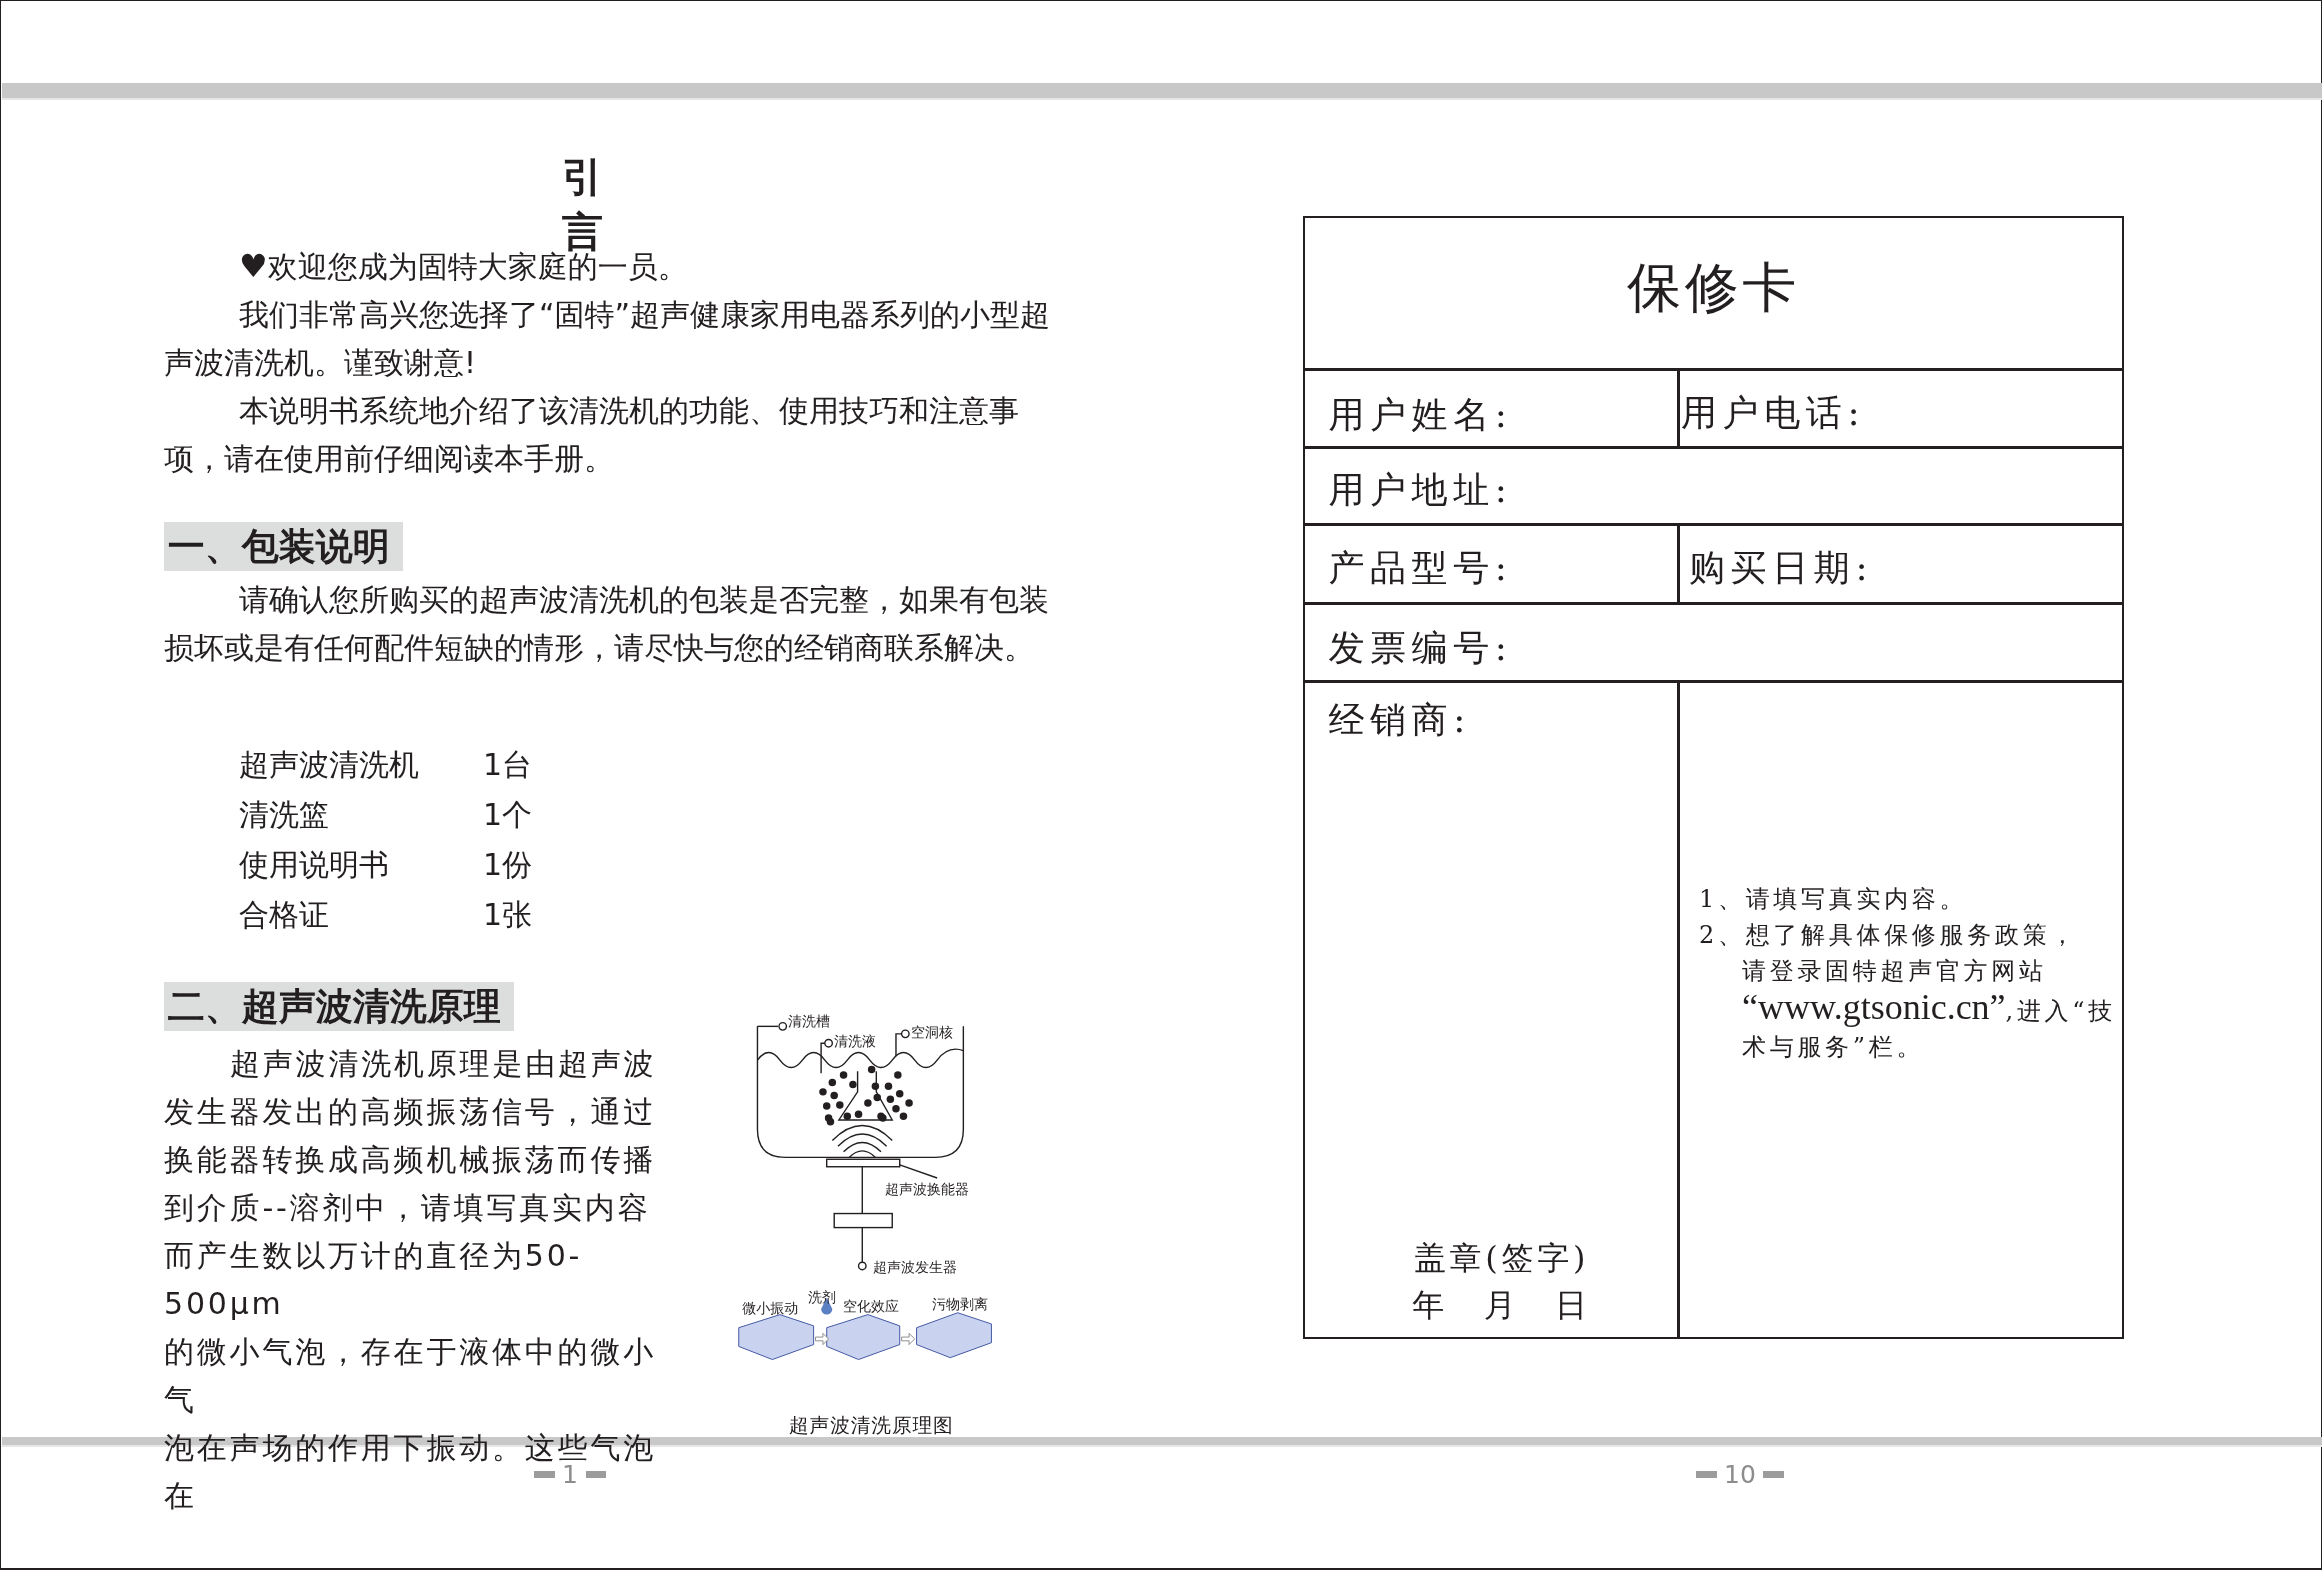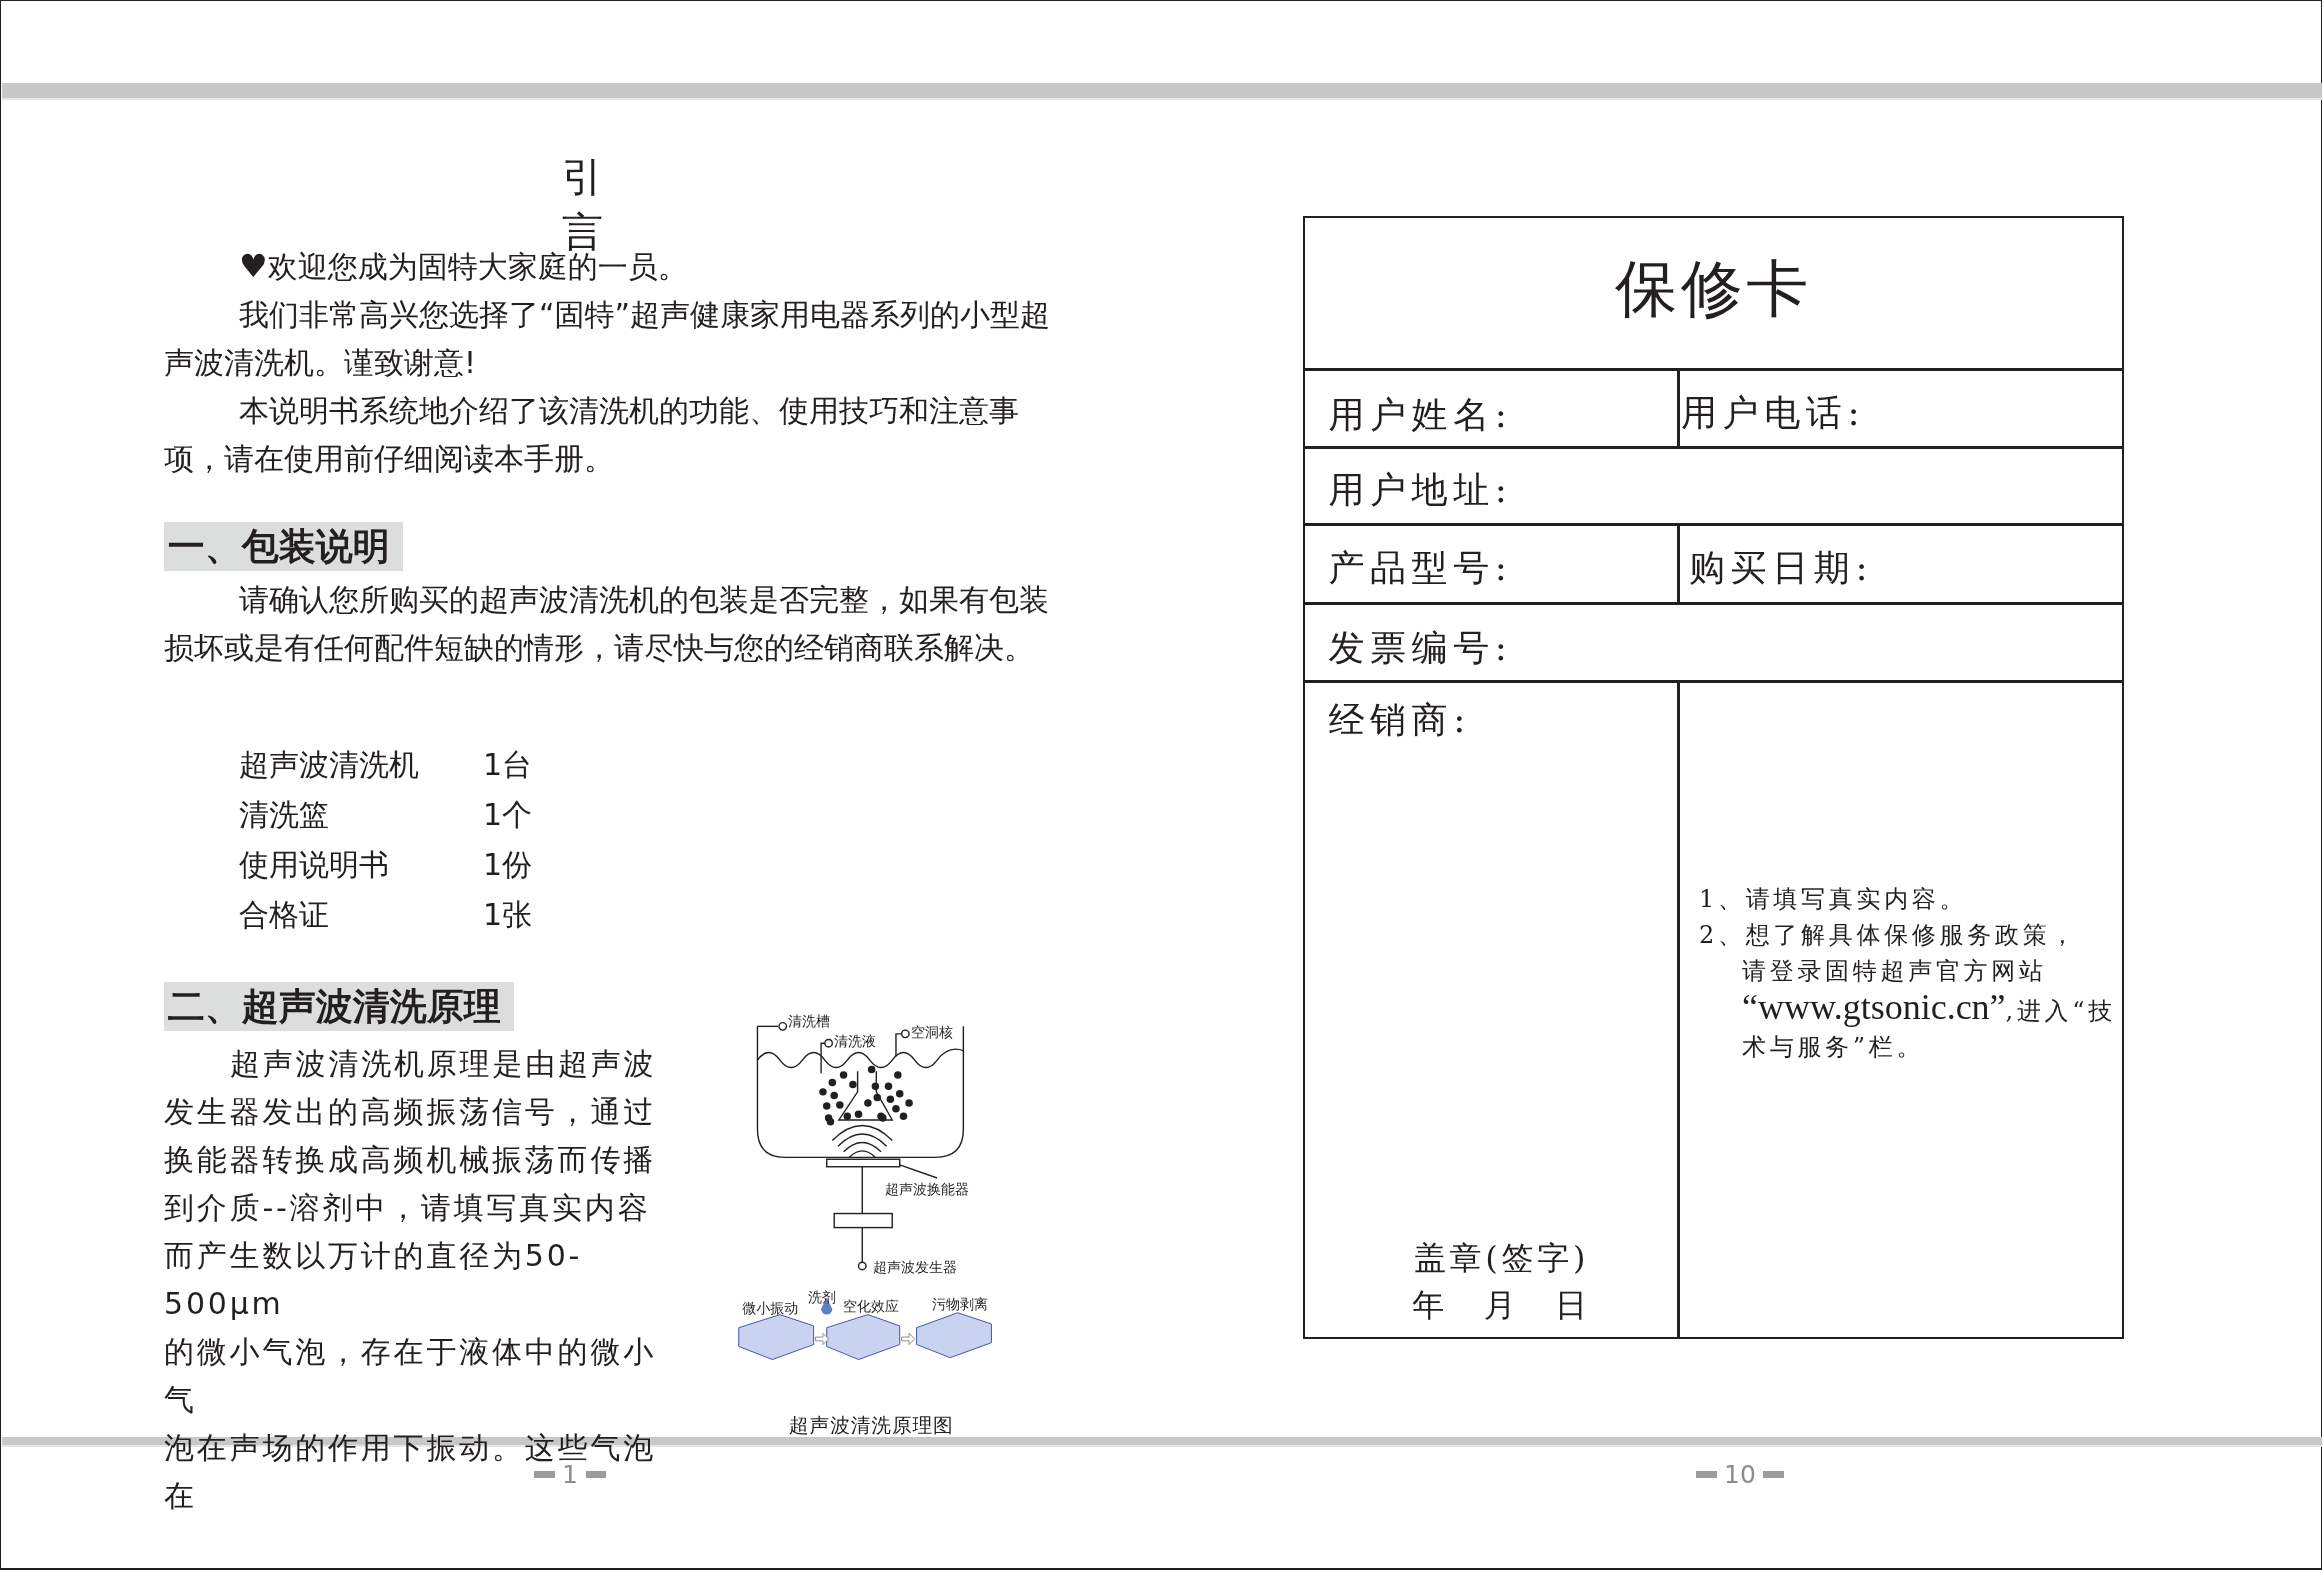--- a/index.html
+++ b/index.html
@@ -8,40 +8,40 @@
     background:#ffffff; color:#231f20;
     font-family:"DejaVu Sans","Liberation Sans",sans-serif;
   }
   .frame { position:absolute; left:0; top:0; width:2320px; height:1567px; border:1.9px solid #231f20; border-bottom-width:2.8px; }
   .band { position:absolute; left:1.9px; width:2320px; background:#c8c8c9; }
   .band-top { top:83px; height:15px; }
   .band-bottom { top:1437px; height:7.5px; }
   .band-line { position:absolute; left:1.9px; width:2320px; height:1.9px; background:#e6e6e6; }
 
   
-  .page-title { position:absolute; left:562px; top:150px; width:141px; font-size:41px; font-weight:normal; letter-spacing:34px; }
+  .page-title { position:absolute; left:562px; top:150px; width:141px; font-size:41px; font-weight:bold; letter-spacing:34px; }
   .para { position:absolute; left:164px; width:899px; font-size:30px; line-height:48px; }
   .para p { margin:0; }
   .indent { text-indent:75px; }
   .heart { font-size:32px; }
   .sec-head { position:absolute; left:164px; height:49px; background:#dcdddd; font-size:37px; font-weight:bold; line-height:49px; padding:0 13px 0 3.7px; }
   .pkg-list { position:absolute; left:239px; top:740px; font-size:30px; line-height:50px; }
   .pkg-row { display:flex; }
   .pkg-name { width:244px; }
   .principle { position:absolute; left:164px; top:1040px; width:506px; font-size:30px; line-height:48px; letter-spacing:2.8px; }
   .principle p { margin:0; }
 
   
   .diagram { position:absolute; left:731px; top:1017px; width:300px; height:394px; }
   .diag-label { position:absolute; font-size:14px; color:#231f20; white-space:nowrap; }
   .diag-caption { position:absolute; left:789px; top:1412px; font-size:19.7px; letter-spacing:0.9px; }
 
   
   .card { position:absolute; left:1303px; top:216px; width:821px; height:1123px; border:2.8px solid #231f20; box-sizing:border-box; }
-  .card-title { position:absolute; left:0; top:0; width:100%; height:141px; display:flex; align-items:center; justify-content:center; font-size:62px; letter-spacing:3.7px; }
+  .card-title { position:absolute; left:0; top:0; width:100%; height:141px; display:flex; align-items:center; justify-content:center; font-size:54px; letter-spacing:3.7px; }
   .hline { position:absolute; left:0; width:100%; height:2.8px; background:#231f20; }
   .vline { position:absolute; width:2.8px; background:#231f20; }
   .field { position:absolute; font-family:"DejaVu Serif","Liberation Serif",serif; font-size:36px; letter-spacing:5.6px; }
   .notes { position:absolute; left:394px; top:663px; width:412px; font-family:"DejaVu Serif","Liberation Serif",serif; font-size:24px; line-height:36px; letter-spacing:3.7px; }
   .notes div { white-space:nowrap; }
   .notes .cont { padding-left:43px; }
   .url { font-family:Liberation Serif, serif; letter-spacing:0; font-size:36px; }
   .stamp { position:absolute; left:89px; top:1017px; font-family:"DejaVu Serif","Liberation Serif",serif; font-size:32px; line-height:47px; letter-spacing:3.7px; text-align:center; width:215px; }
 
   .pagenum { position:absolute; top:1460px; font-size:25px; color:#8c8c8c; display:flex; align-items:center; gap:7.5px; }

